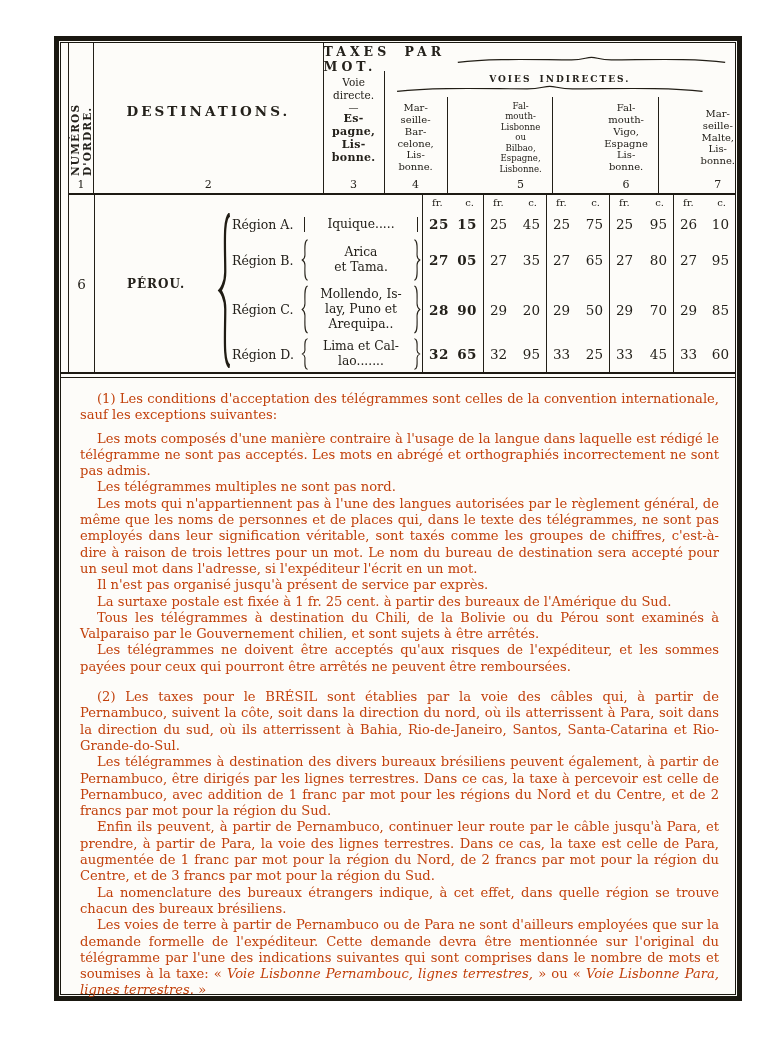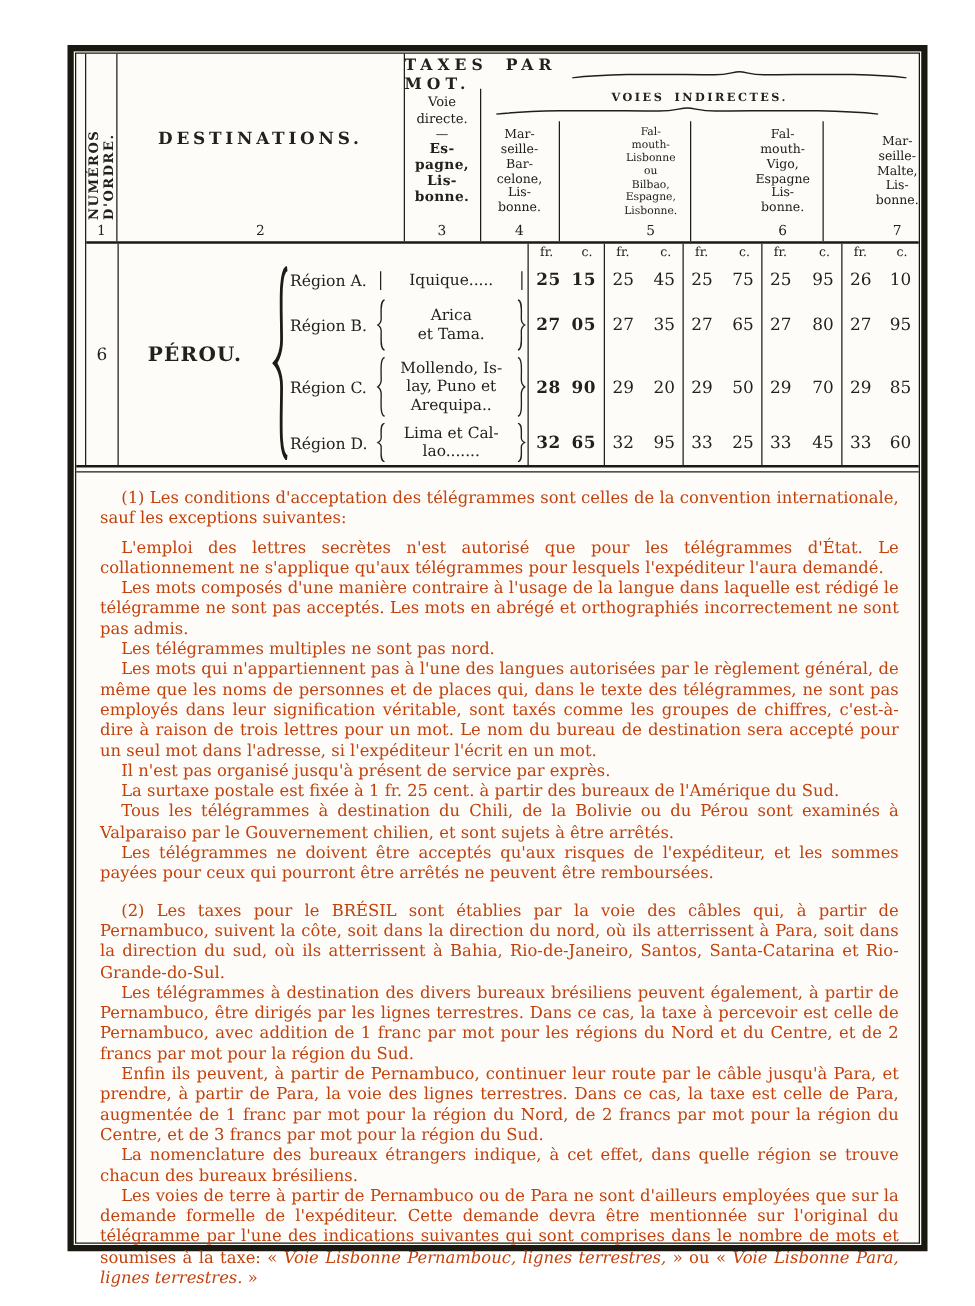--- a/index.html
+++ b/index.html
@@ -61,21 +61,21 @@
   .voies-title { font-size: 9px; font-weight: 700; letter-spacing: 2px; word-spacing: 3px; }
   .band2 .swash { width: 94%; }
   .hcols { flex: 1; display: flex; gap: 42px; }
   .hcol { display: flex; flex-direction: column; align-items: center; }
   .route { flex: 1; display: flex; align-items: center; font-size: 10px; white-space: pre-line; text-align: center; line-height: 1.18; }
   .route.small { font-size: 8.6px; line-height: 1.22; }
 
   .tbody { display: flex; height: 177px; }
   .bc1 { display: flex; align-items: center; justify-content: center; font-size: 13.5px; }
   .bc2 { display: flex; }
-  .country { flex: 1; display: flex; align-items: center; justify-content: center; font-weight: 700; font-size: 16px; letter-spacing: 1px; }
+  .country { flex: 1; display: flex; align-items: center; justify-content: center; font-weight: 700; font-size: 12px; letter-spacing: 1px; }
   .bigbrace { width: 15px; padding: 18px 0 4px 0; }
   .bigbrace svg { width: 100%; height: 100%; display: block; }
   .regions { width: 190px; display: flex; flex-direction: column; padding-top: 16px; }
   .dest-row { display: flex; align-items: center; }
   .region-label { width: 68px; font-size: 12.5px; }
   .sep { width: 9px; align-self: stretch; padding: 2px 0; }
   .sep svg { width: 100%; height: 100%; display: block; }
   .sep.bar { display: flex; align-items: center; justify-content: center; }
   .sep.bar i { display: block; width: 1.3px; height: 15px; background: #26221a; }
   .dest-text { flex: 1; text-align: center; font-size: 12.3px; white-space: pre-line; line-height: 1.2; }
@@ -373,21 +373,20 @@
               <span>60</span>
             </div>
       </div>
     </div>
   </div>
 
   <div class="dbl-rule"></div>
 
   <div class="footnotes">
     <p class="gap-after">(1) Les conditions d'acceptation des télégrammes sont celles de la convention internationale, sauf les exceptions suivantes:</p>
-    <p>L'emploi des lettres secrètes n'est autorisé que pour les télégrammes d'État. Le collationnement ne s'applique qu'aux télégrammes pour lesquels l'expéditeur l'aura demandé.</p>
     <p>Les mots composés d'une manière contraire à l'usage de la langue dans laquelle est rédigé le télégramme ne sont pas acceptés. Les mots en abrégé et orthographiés incorrectement ne sont pas admis.</p>
     <p>Les télégrammes multiples ne sont pas nord.</p>
     <p>Les mots qui n'appartiennent pas à l'une des langues autorisées par le règlement général, de même que les noms de personnes et de places qui, dans le texte des télégrammes, ne sont pas employés dans leur signification véritable, sont taxés comme les groupes de chiffres, c'est-à-dire à raison de trois lettres pour un mot. Le nom du bureau de destination sera accepté pour un seul mot dans l'adresse, si l'expéditeur l'écrit en un mot.</p>
     <p>Il n'est pas organisé jusqu'à présent de service par exprès.</p>
     <p>La surtaxe postale est fixée à 1 fr. 25 cent. à partir des bureaux de l'Amérique du Sud.</p>
     <p>Tous les télégrammes à destination du Chili, de la Bolivie ou du Pérou sont examinés à Valparaiso par le Gouvernement chilien, et sont sujets à être arrêtés.</p>
     <p>Les télégrammes ne doivent être acceptés qu'aux risques de l'expéditeur, et les sommes payées pour ceux qui pourront être arrêtés ne peuvent être remboursées.</p>
 
     <p class="fn2-start">(2) Les taxes pour le BRÉSIL sont établies par la voie des câbles qui, à partir de Pernambuco, suivent la côte, soit dans la direction du nord, où ils atterrissent à Para, soit dans la direction du sud, où ils atterrissent à Bahia, Rio-de-Janeiro, Santos, Santa-Catarina et Rio-Grande-do-Sul.</p>
     <p>Les télégrammes à destination des divers bureaux brésiliens peuvent également, à partir de Pernambuco, être dirigés par les lignes terrestres. Dans ce cas, la taxe à percevoir est celle de Pernambuco, avec addition de 1 franc par mot pour les régions du Nord et du Centre, et de 2 francs par mot pour la région du Sud.</p>

